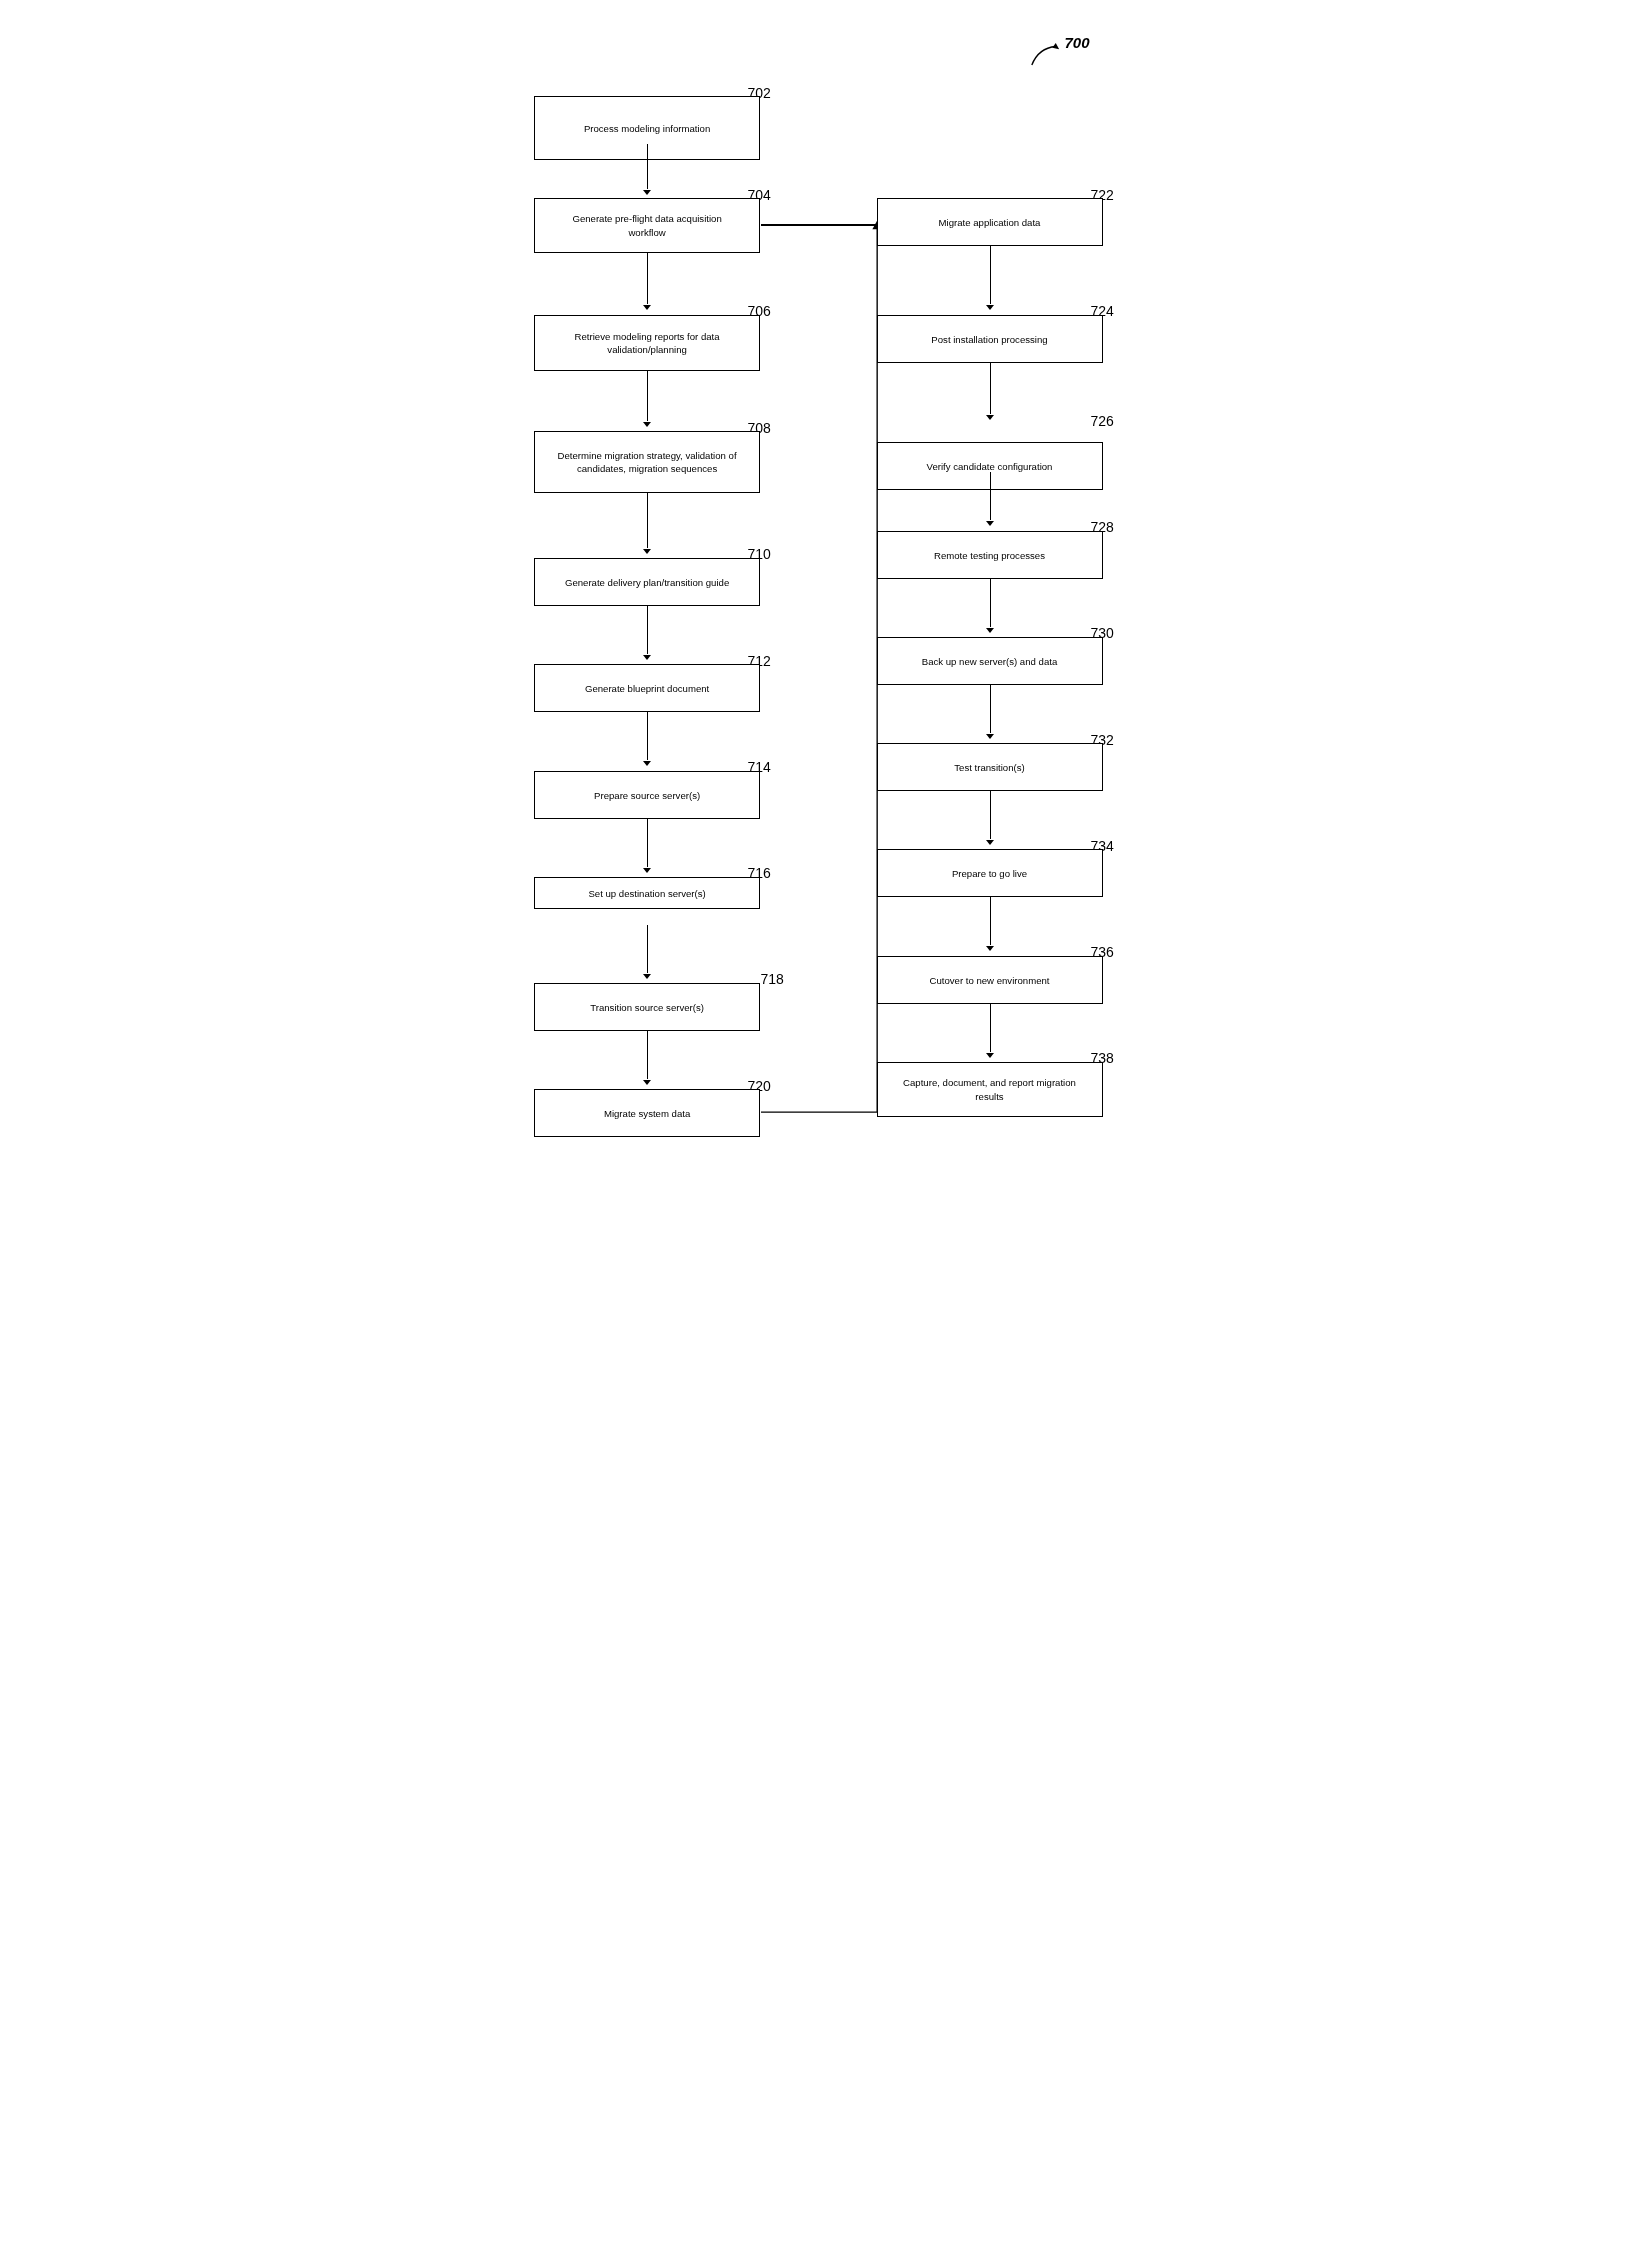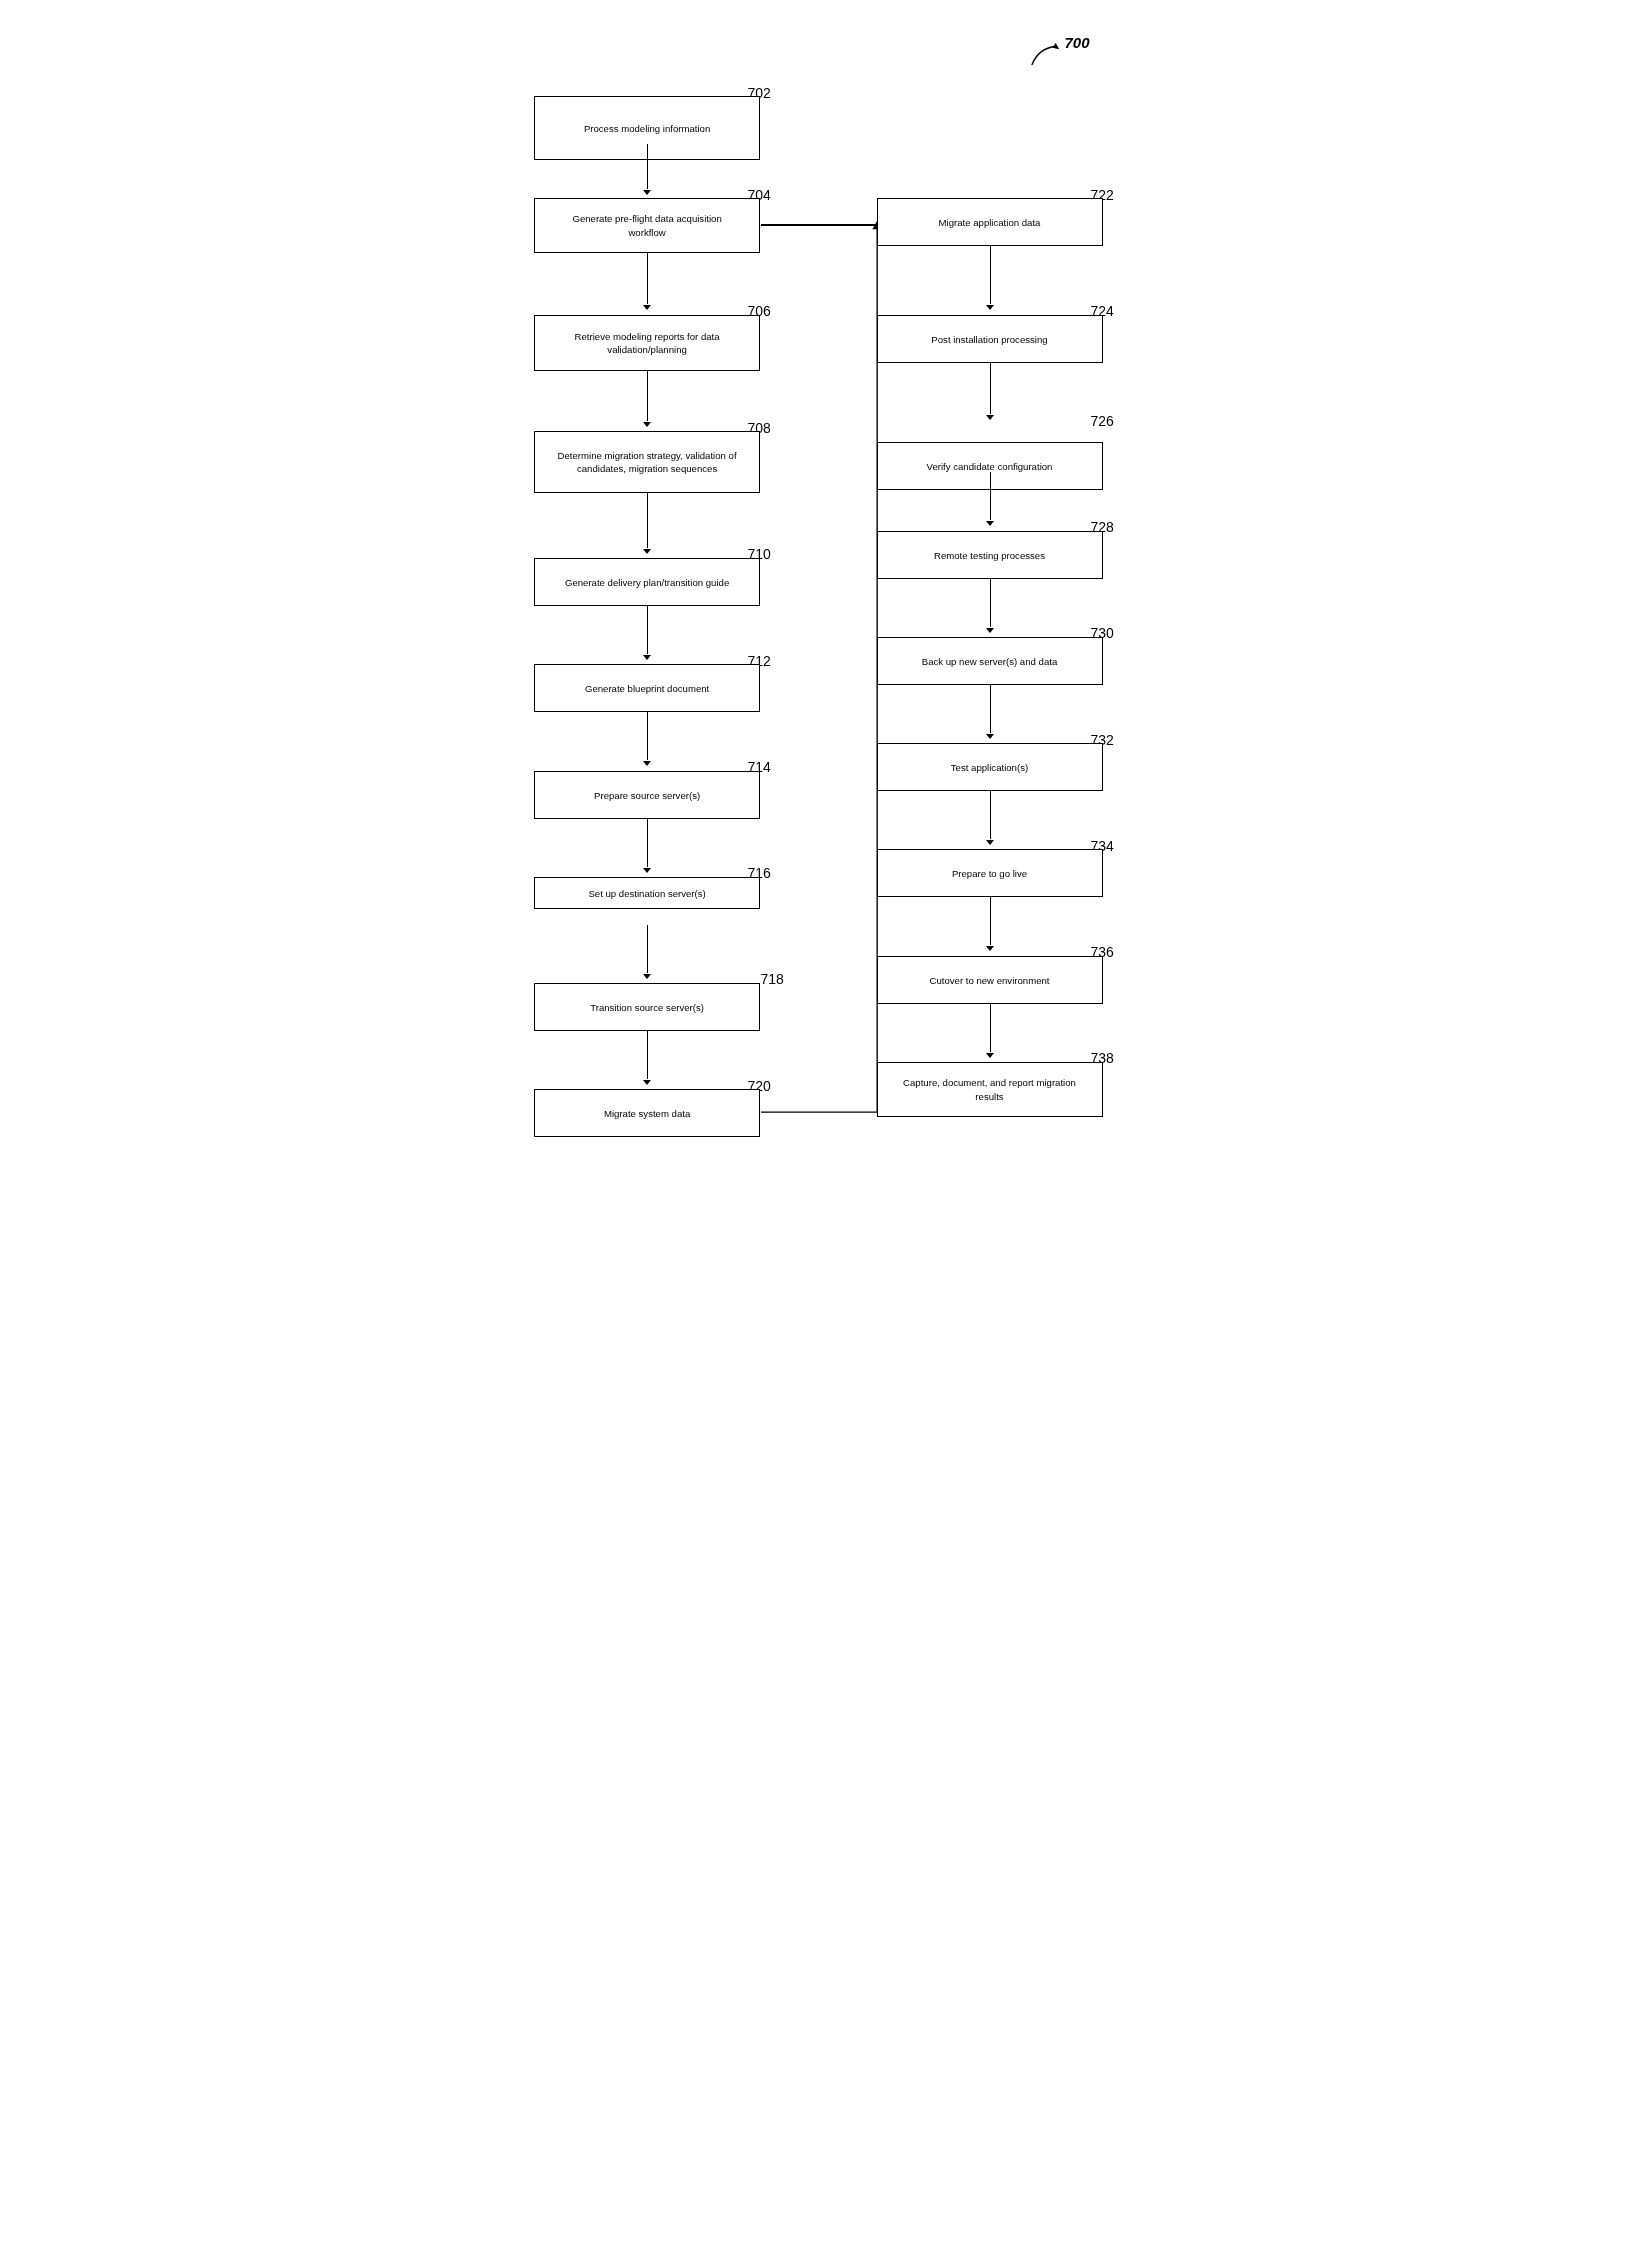--- a/index.html
+++ b/index.html
@@ -210,21 +210,21 @@
 
   <div class="ref-num" style="top:598px;left:577px;">730</div>
   <div class="flow-box right-col" style="top:610px;height:48px;">
     Back up new server(s) and data
   </div>
 
   <div class="arrow-down" style="left:476px;top:658px;height:48px;"></div>
 
   <div class="ref-num" style="top:705px;left:577px;">732</div>
   <div class="flow-box right-col" style="top:716px;height:48px;">
-    Test application(s)
+    Test transition(s)
   </div>
 
   <div class="arrow-down" style="left:476px;top:764px;height:48px;"></div>
 
   <div class="ref-num" style="top:811px;left:577px;">734</div>
   <div class="flow-box right-col" style="top:822px;height:48px;">
     Prepare to go live
   </div>
 
   <div class="arrow-down" style="left:476px;top:870px;height:48px;"></div>

